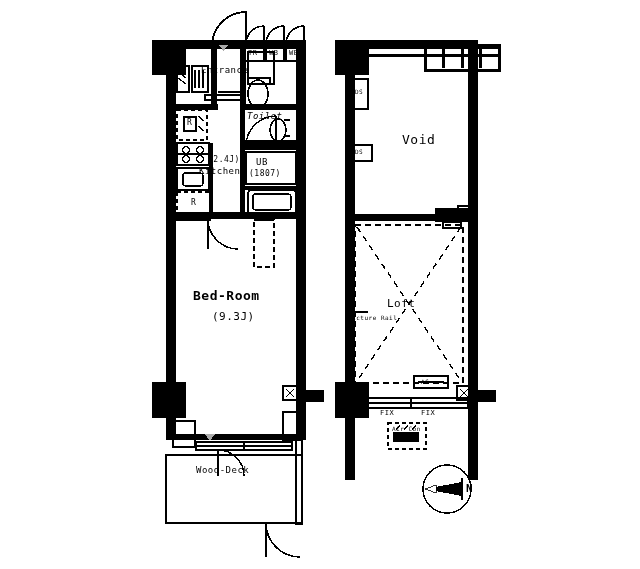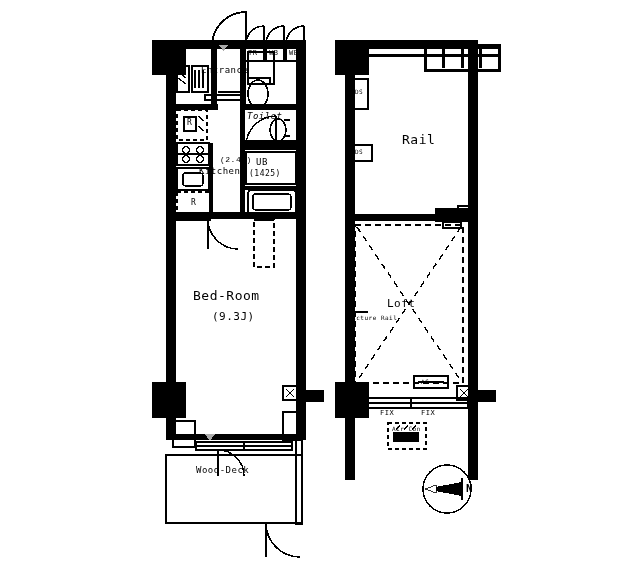--- a/index.html
+++ b/index.html
@@ -194,31 +194,31 @@
       <line x1="462" y1="478" x2="462" y2="500" stroke="#000" stroke-width="2"></line>
     </g>
 
   </svg>
 
   <div class="lbl t9" style="left:201px;top:65px;">Entrance</div>
 
   <div class="lbl t9" style="left:247px;top:111px;font-style:italic;">Toilet</div>
 
   <div class="lbl t9" style="left:199px;top:143px;margin-top:23px;">Kitchen</div>
-  <div class="lbl t8" style="left:220px;top:155px;font-family:Liberation Mono, monospace;">(2.4J)</div>
+  <div class="lbl t8" style="left:208px;top:155px;">(2.4J)</div>
 
   <div class="lbl t9" style="left:256px;top:157px;">UB</div>
-  <div class="lbl t8" style="left:249px;top:169px;">(1425)</div>
-
-  <div class="lbl t13" style="left:193px;top:288px;">Bed-Room</div>
+  <div class="lbl t8" style="left:249px;top:169px;">(1807)</div>
+
+  <div class="lbl t13" style="left:193px;top:288px;font-weight:bold;">Bed-Room</div>
   <div class="lbl t11" style="left:212px;top:310px;">(9.3J)</div>
 
   <div class="lbl t9" style="left:196px;top:465px;text-align:center;">Wood-Deck</div>
 
-  <div class="lbl t13" style="left:402px;top:132px;">Rail</div>
+  <div class="lbl t13" style="left:402px;top:132px;">Void</div>
 
   <div class="lbl t11" style="left:387px;top:297px;">Loft</div>
 
   <div class="lbl t7" style="left:248px;top:49px;">TR</div>
   <div class="lbl t7" style="left:269px;top:49px;">WB</div>
   <div class="lbl t7" style="left:289px;top:49px;">WB</div>
 
   <div class="lbl t8" style="left:191px;top:198px;">R</div>
   <div class="lbl t8" style="left:187px;top:118px;">R</div>
 

